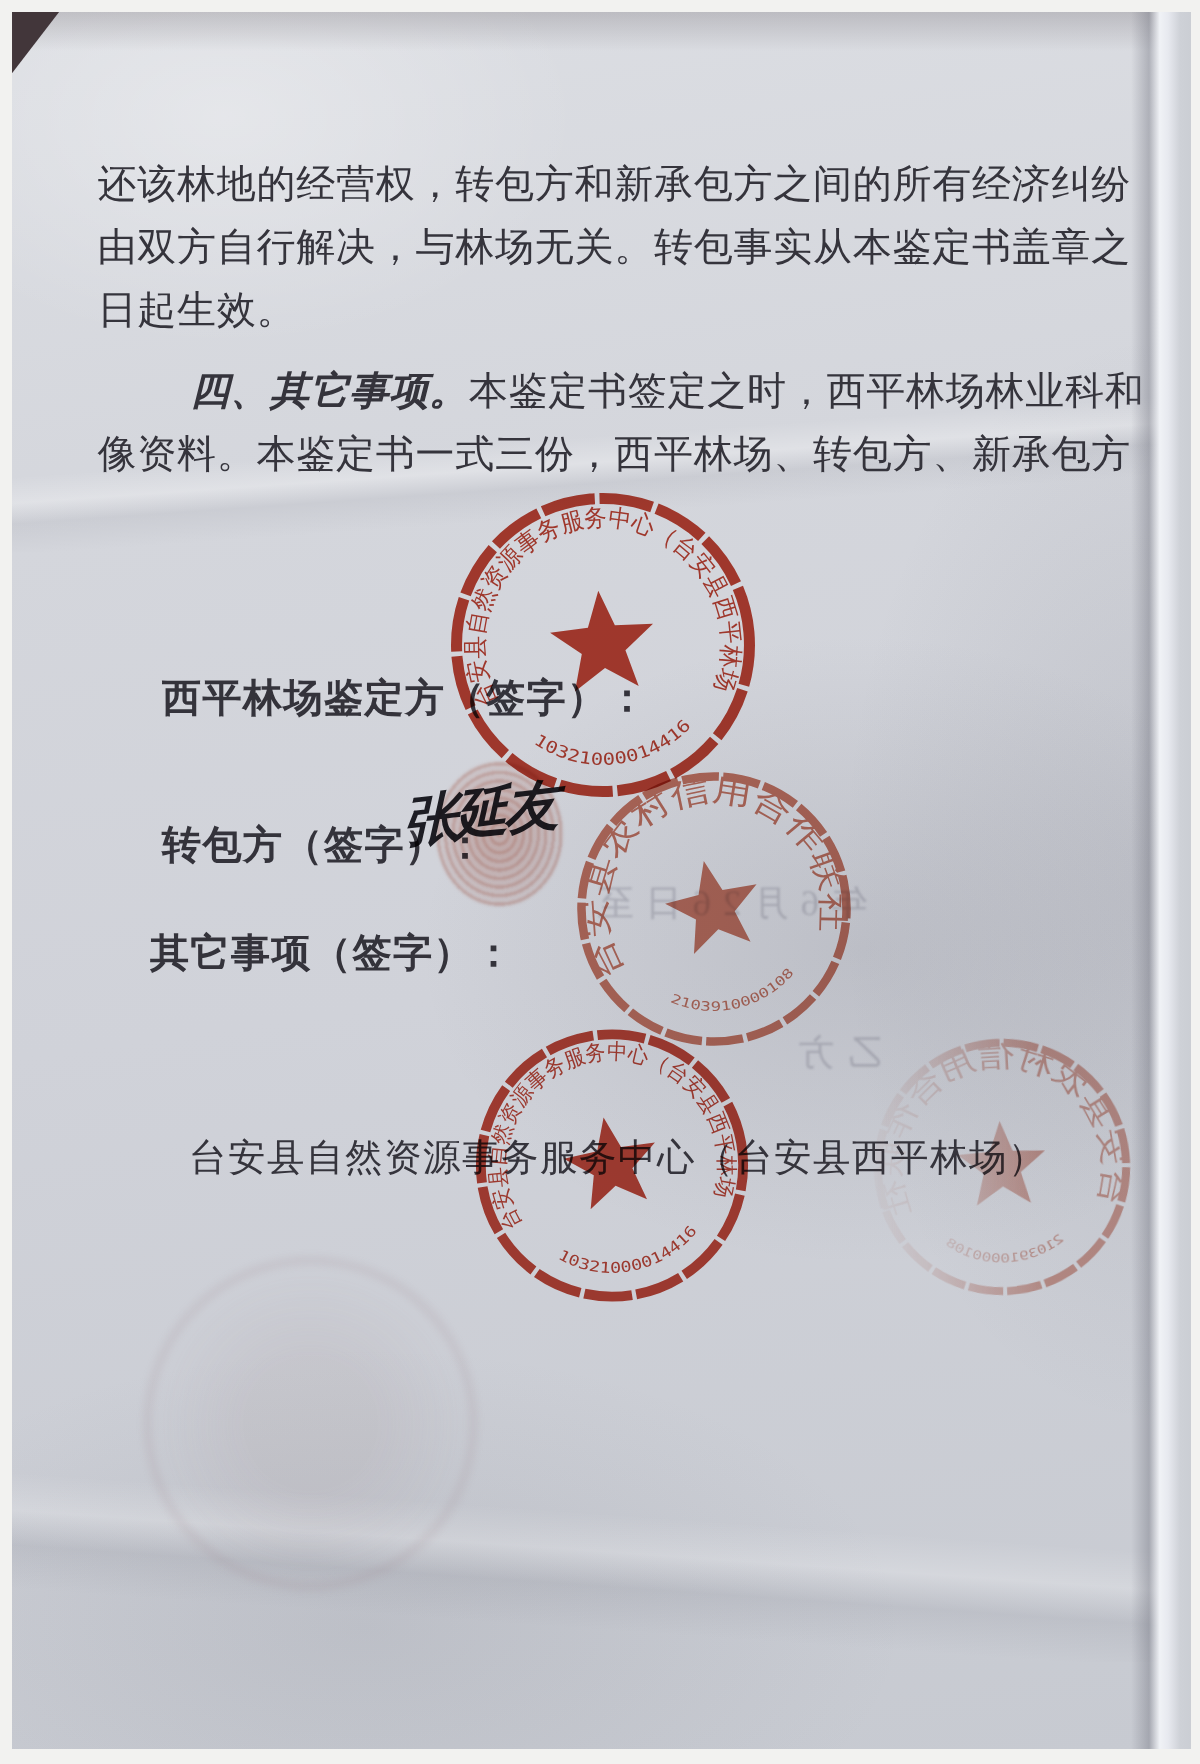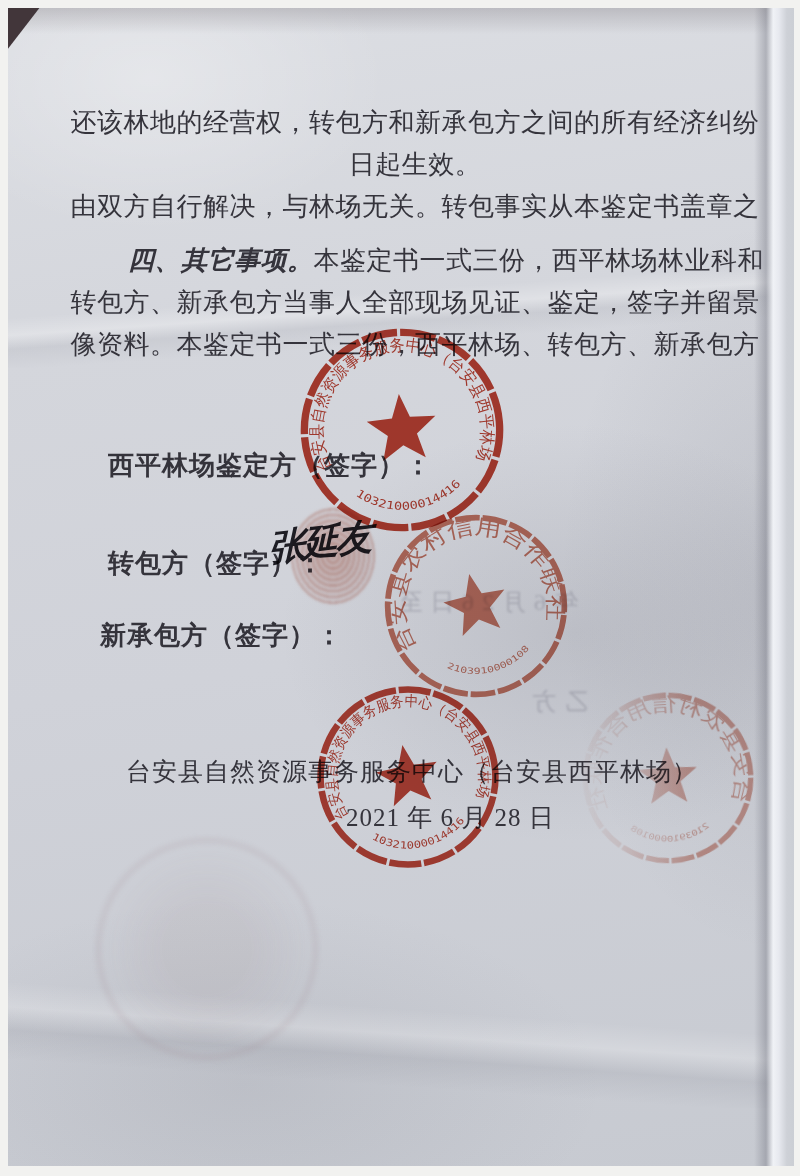--- a/index.html
+++ b/index.html
@@ -24,21 +24,21 @@
     background:linear-gradient(184deg, rgba(255,255,255,0) 35%, rgba(255,255,255,.22) 48%, rgba(110,112,124,.12) 60%, rgba(110,112,124,0) 75%);}
   .topshade{position:absolute;left:0;top:0;width:100%;height:26px;
     background:linear-gradient(to bottom, rgba(110,104,110,.28), rgba(110,104,110,0));}
   .corner-dark{position:absolute;left:-4px;top:-6px;width:40px;height:52px;
     background:#42363a;clip-path:polygon(0 0,100% 0,0 100%);filter:blur(2px);}
   .fold{position:absolute;top:0;right:0;width:40px;height:100%;
     background:linear-gradient(to right, rgba(118,120,132,0) 0%, rgba(112,114,126,.40) 30%, #f0f2f6 48%, #e7e9ef 62%, #ced1d7 82%, #cbced4 100%);}
   
   .body-text{position:absolute;left:57px;top:94px;width:700px;
     font-size:26px;line-height:42px;color:#35343c;letter-spacing:.5px;}
-  .body-text .ln{white-space:nowrap;text-align:center;}
+  .body-text .ln{white-space:nowrap;}
   .para2{margin-top:12px;}
   .indent{padding-left:62px;}
   .lead{font-weight:bold;font-style:italic;}
   .sig-row{position:absolute;font-size:26px;font-weight:bold;color:#34333b;white-space:nowrap;letter-spacing:1px;}
   .sig1{left:100px;top:440px;}
   .sig2{left:100px;top:538px;}
   .sig3{left:92px;top:610px;}
   .footer-org{position:absolute;left:118px;top:747px;font-size:25px;color:#35343c;letter-spacing:1px;white-space:nowrap;}
   .footer-date{position:absolute;left:338px;top:793px;font-size:25px;color:#35343c;letter-spacing:1px;white-space:nowrap;}
   
@@ -78,38 +78,36 @@
   <div class="crease1"></div>
   <div class="crease2"></div>
   <div class="corner-dark"></div>
 
   <div class="ghost-seal"></div>
   <div class="bleed-line bleed1">年6月26日至</div>
   <div class="bleed-line bleed2">乙方</div>
 
   <div class="body-text">
     <div class="ln">还该林地的经营权，转包方和新承包方之间的所有经济纠纷</div>
+    <div class="ln">由双方自行解决，与林场无关。转包事实从本鉴定书盖章之</div>
     <div class="ln">日起生效。</div>
-    <div class="ln">由双方自行解决，与林场无关。转包事实从本鉴定书盖章之</div>
     <div class="para2">
-      <div class="ln indent"><span class="lead">四、其它事项。</span><span>本鉴定书一式三份，西平林场林业科和</span></div>
-      <div class="ln">转包方、新承包方当事人全部现场见证、鉴定，签字并留景</div>
+      <div class="ln indent"><span class="lead">四、其它事项。</span><span>本鉴定书签定之时，西平林场林业科和</span></div>
       <div class="ln">像资料。本鉴定书一式三份，西平林场、转包方、新承包方</div>
     </div>
   </div>
 
   <div class="sig-row sig1">西平林场鉴定方（签字）：</div>
   <div class="sig-row sig2">转包方（签字）：</div>
-  <div class="sig-row sig3">新承包方（签字）：</div>
+  <div class="sig-row sig3">其它事项（签字）：</div>
 
   <div class="fingerprint"></div>
   <div class="handwriting">张延友</div>
 
   <div class="footer-org">台安县自然资源事务服务中心（台安县西平林场）</div>
-  <div class="footer-date">2021 年 6 月 28 日</div>
 
   <div class="seal seal-a">
     <svg viewBox="0 0 200 200">
       <defs>
         <path id="arcA1" d="M 30,130 A 76,76 0 1 1 170,130" fill="none"></path>
         <path id="numA1" d="M 46,154 A 77,77 0 0 0 154,154" fill="none"></path>
       </defs>
       <circle cx="100" cy="100" r="93" fill="none" stroke="#bd3828" stroke-width="7" stroke-dasharray="34 3"></circle>
       <polygon fill="#bd3828" points="100,65.5 108.6,88.2 132.8,89.3 113.9,104.5 120.3,127.9 100,114.6 79.7,127.9 86.1,104.5 67.2,89.3 91.4,88.2"></polygon>
       <text font-size="15.5" fill="#bd3828" font-family="Liberation Serif, serif">

